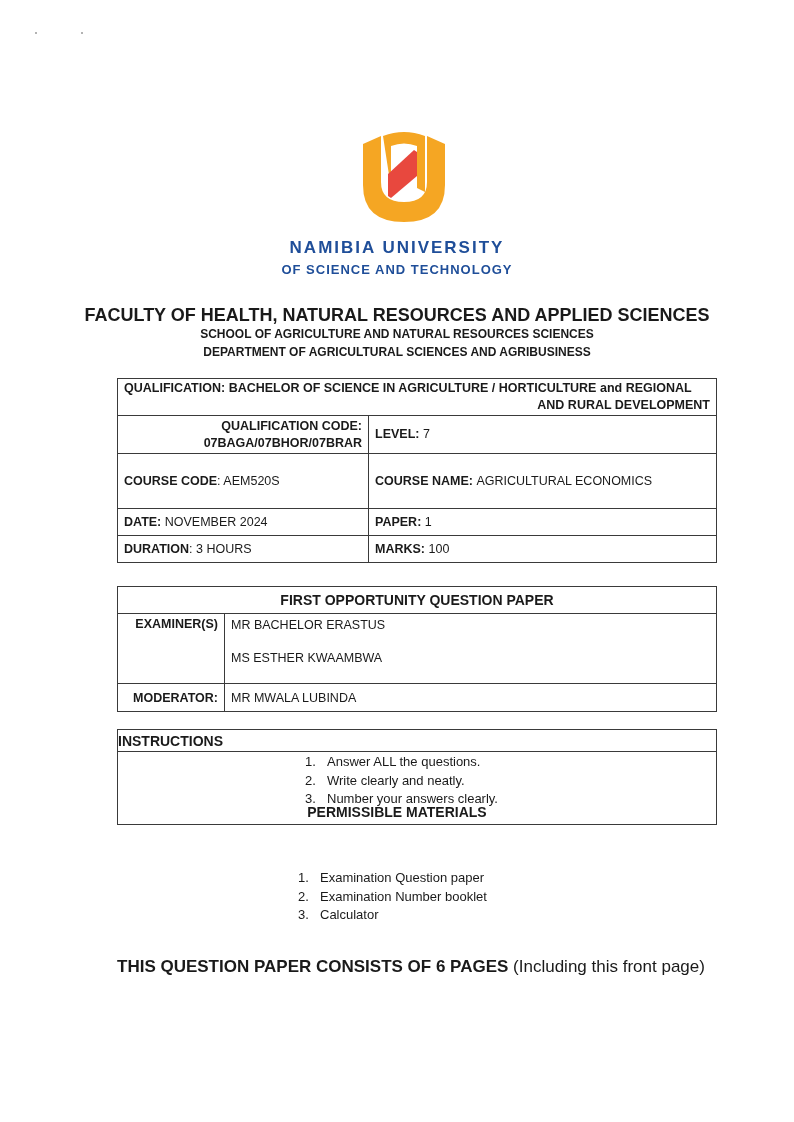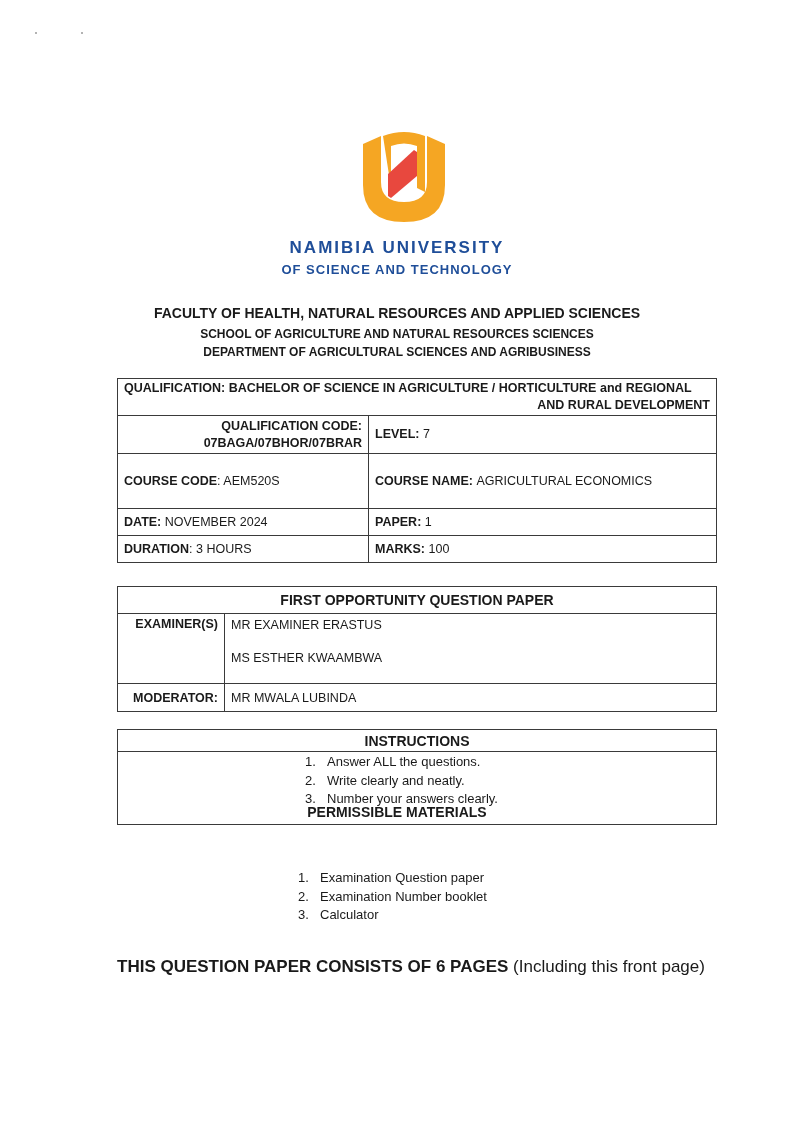--- a/index.html
+++ b/index.html
@@ -51,21 +51,21 @@
     }
     
     .heading {
       position: absolute;
       left: 0;
       width: 794px;
       text-align: center;
       font-weight: bold;
       color: #1a1a1a;
     }
-    .heading.faculty { top: 305px; font-size: 14px; }
+    .heading.faculty { top: 305px; font-size: 18px; }
     .heading.school { top: 327px; font-size: 12px; }
     .heading.dept { top: 345px; font-size: 12px; }
 
     
     table.doc {
       position: absolute;
       border-collapse: collapse;
       font-size: 12.5px;
       color: #1a1a1a;
     }
@@ -105,21 +105,20 @@
       left: 117px;
       top: 729px;
       width: 600px;
       height: 96px;
       border: 1px solid #3a3a3a;
       box-sizing: border-box;
     }
     #instr-box .box-title {
       height: 21px;
       border-bottom: 1px solid #3a3a3a;
-      text-align: center;
       font-weight: bold;
       font-size: 14px;
       line-height: 22px;
     }
     ol.numbered {
       margin: 0;
       padding: 0;
       list-style: none;
       font-size: 13px;
     }
@@ -225,21 +224,21 @@
   </table>
 
 <table class="doc" id="exam-table">
   <tbody>
       <tr class="r-head">
     <td colspan="2" class="b">FIRST OPPORTUNITY QUESTION PAPER</td>
   </tr>
   <tr class="r-examiners">
     <td class="col-left b">EXAMINER(S)</td>
     <td>
-      <span class="examiner-name">MR EXAMINER ERASTUS</span>
+      <span class="examiner-name">MR BACHELOR ERASTUS</span>
       <span class="examiner-name">MS ESTHER KWAAMBWA</span>
     </td>
   </tr>
   <tr class="r-mod">
     <td class="col-left b">MODERATOR:</td>
     <td>MR MWALA LUBINDA</td>
   </tr>
 </tbody>
   </table>
 

